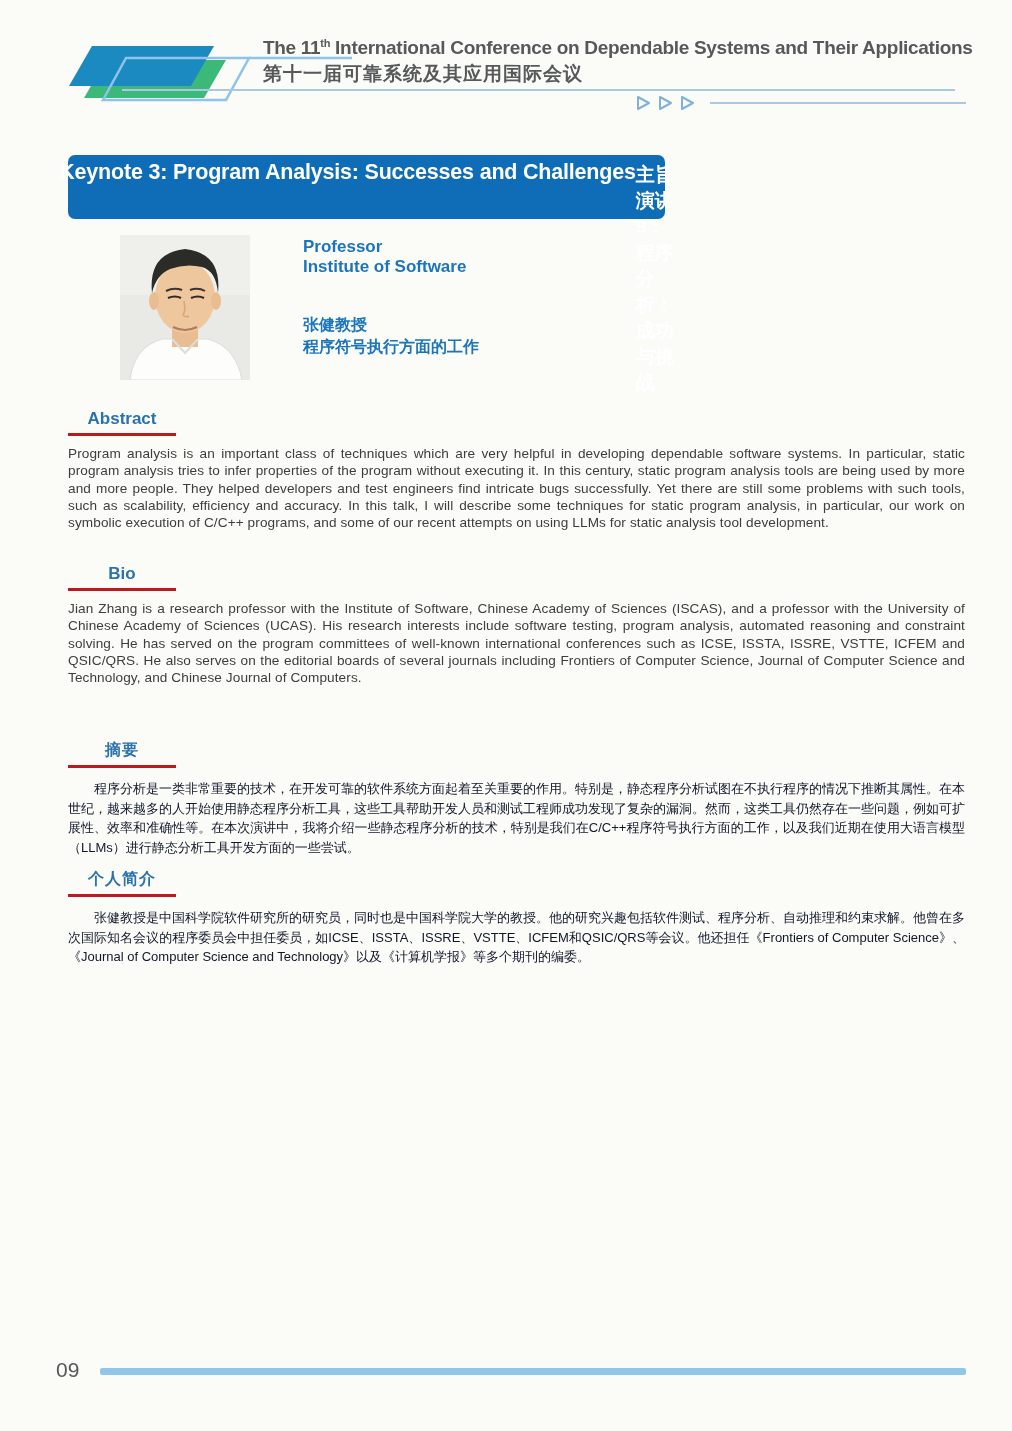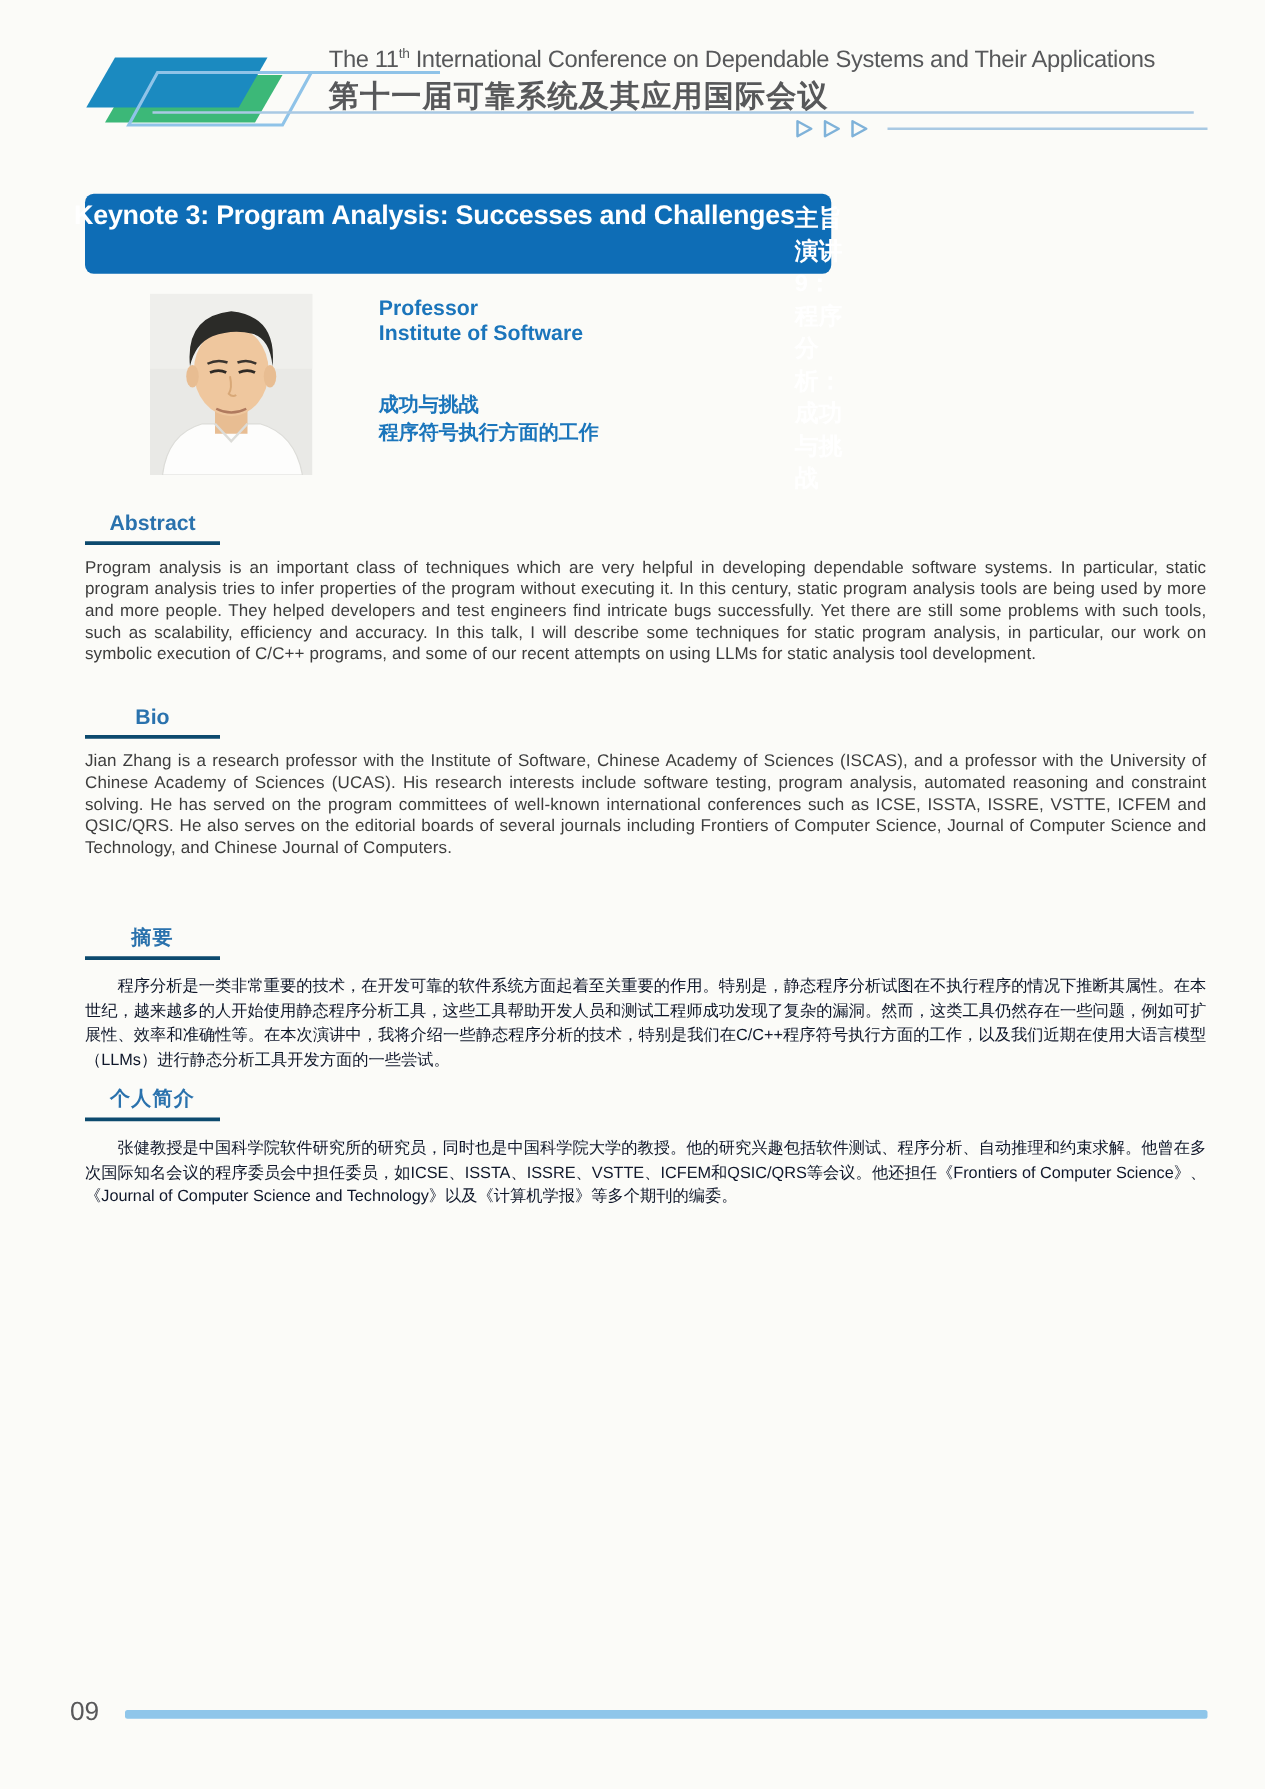--- a/index.html
+++ b/index.html
@@ -11,23 +11,23 @@
   }
 
   
   .logo { position:absolute; left:64px; top:38px; width:290px; height:70px; }
   .header-line1 { position:absolute; left:122px; top:89px; width:833px; height:2px; background:#a9c9e3; }
   .arrow-row { position:absolute; left:636px; top:94px; width:330px; height:18px; display:flex; align-items:center; }
   .arrow-row svg { margin-right:7px; }
   .header-line2 { flex:1; height:2px; background:#a9c9e3; margin-left:8px; }
 
   .header-title { position:absolute; left:263px; top:37px; color:#57585a; }
-  .header-title .en { font-size:19px; letter-spacing:-0.3px; white-space:nowrap; }
+  .header-title .en { font-size:19px; letter-spacing:-0.3px; white-space:nowrap;font-weight:bold; }
   .header-title .en sup { font-size:11px; }
-  .header-title .cn { font-size:24px; font-weight:bold; margin-top:2px; letter-spacing:1px; }
+  .header-title .cn { font-size:19px; font-weight:bold; margin-top:2px; letter-spacing:1px; }
 
   
   .banner {
     position:absolute; left:68px; top:155px; width:597px; height:64px;
     border-radius:7px; color:#ffffff; box-sizing:border-box;
     padding:5px 10px; display:flex; flex-direction:row; justify-content:center;
   }
   .banner .en { font-size:21.5px; font-weight:bold; white-space:nowrap; letter-spacing:-0.2px; }
   .banner .cn { font-size:19px; font-weight:bold; margin-top:2px; }
 
@@ -35,21 +35,21 @@
   .photo { position:absolute; left:120px; top:235px; width:130px; height:145px; overflow:hidden; }
   .speaker-info { position:absolute; left:277px; top:237px; color:#1b75bb; font-weight:bold;margin-left:26px; }
   .speaker-info .en div { font-size:17px; line-height:1.16; white-space:nowrap; }
   .speaker-info .cn { margin-top:38px; font-size:16px; line-height:1.35; }
 
   
   .section { position:absolute; left:68px; width:897px; }
   .sec-head {
     display:block; width:108px; text-align:center;
     color:#2a72ad; font-weight:bold; font-size:17px;
-    padding-bottom:4px; border-bottom:3px solid #0c4a6e;
+    padding-bottom:4px; border-bottom:3px solid #b91c1c;
   }
   .sec-head.cn { font-size:16px; letter-spacing:1px; }
   .sec-body-en {
     margin-top:9px; font-size:13.6px; line-height:1.27; color:#3d3d3d;
     text-align:justify; letter-spacing:0.1px;
   }
   .sec-body-cn {
     margin-top:11px; font-size:13px; line-height:1.5; color:#0f172a;
     text-align:justify; text-indent:2em;
   }
@@ -128,21 +128,21 @@
 
     <path d="M52,104 L65,118 L78,104" fill="none" stroke="#dcdcd8" stroke-width="2"></path>
   </svg>
 
   <div class="speaker-info">
     <div class="en">
       <div>Professor</div>
       <div>Institute of Software</div>
     </div>
     <div class="cn">
-      <div>成功与挑战</div>
+      <div>张健教授</div>
       <div>程序符号执行方面的工作</div>
     </div>
   </div>
 </div>
 
 <div class="section" style="top:409px;">
   <span class="sec-head">Abstract</span>
   <div class="sec-body-en">Program analysis is an important class of techniques which are very helpful in developing dependable software systems. In particular, static program analysis tries to infer properties of the program without executing it. In this century, static program analysis tools are being used by more and more people. They helped developers and test engineers find intricate bugs successfully. Yet there are still some problems with such tools, such as scalability, efficiency and accuracy. In this talk, I will describe some techniques for static program analysis, in particular, our work on symbolic execution of C/C++ programs, and some of our recent attempts on using LLMs for static analysis tool development.</div>
 </div>
 

